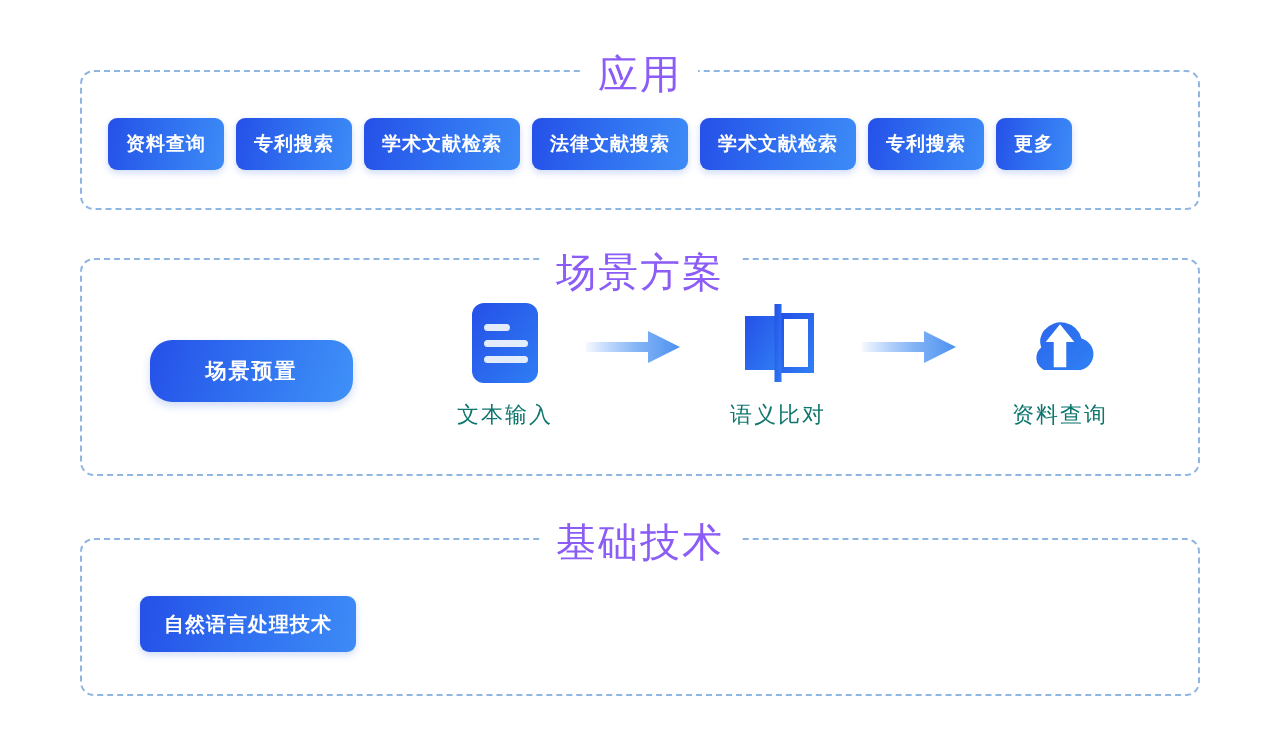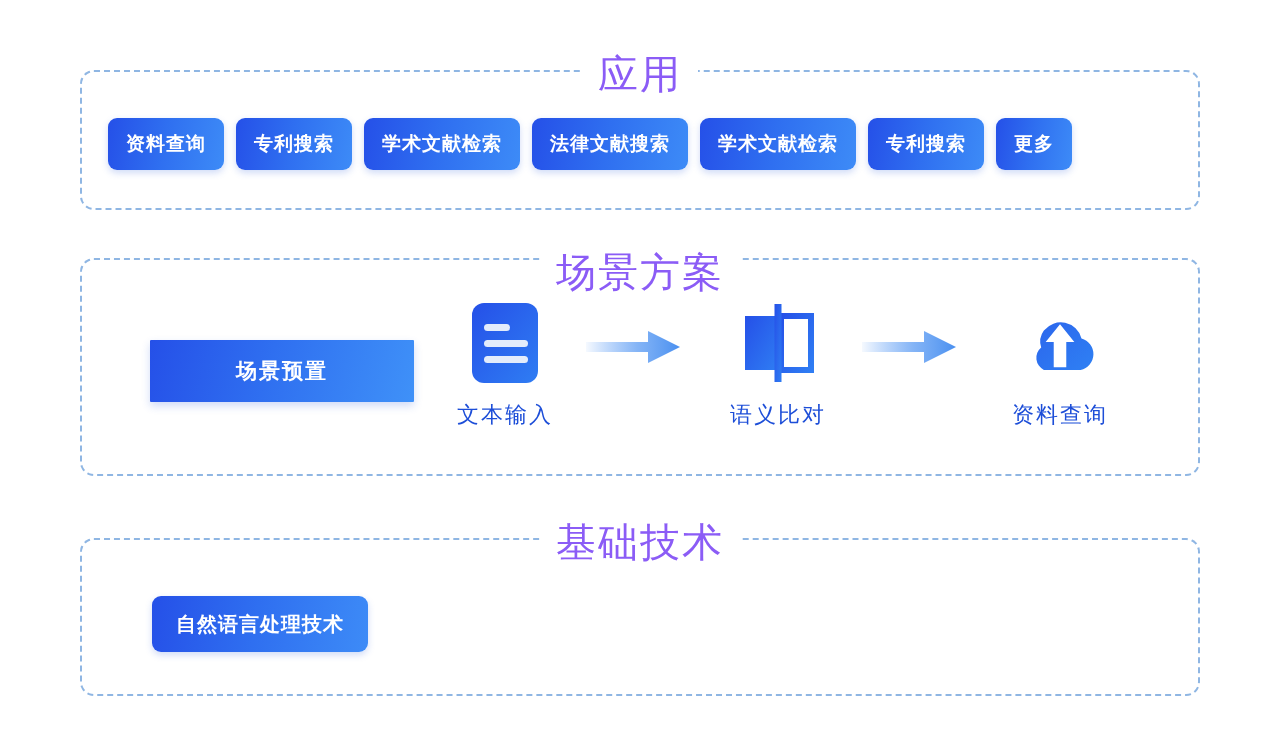--- a/index.html
+++ b/index.html
@@ -71,46 +71,46 @@
     box-shadow: 0 3px 7px rgba(40, 90, 220, 0.22);
     white-space: nowrap;
     box-sizing: border-box;
   }
 
   
   #app-pill-row { left: 108px; top: 118px; gap: 12px; }
   #app-pill-row .pill { height: 52px; padding: 0 18px; }
 
   
-  #foundation-pill-row { left: 152px; top: 596px; }
+  #foundation-pill-row { left: 140px; top: 596px; }
   #foundation-pill-row .pill { height: 56px; padding: 0 24px; font-size: 20px; }
 
   
   #scenario-row {
     position: absolute;
     left: 150px;
     top: 300px;
     width: 990px;
     height: 150px;
   }
 
   .scene-preset {
     position: absolute;
     left: 0;
     top: 40px;
-    width: 264px;
+    width: 203px;
     height: 62px;
     display: flex;
     align-items: center;
     justify-content: center;
     color: #ffffff;
     font-size: 21px;
     font-weight: bold;
     letter-spacing: 2px;
-    border-radius: 1px;
+    border-radius: 22px;
     background: linear-gradient(105deg, #2550e8 0%, #2f6ff0 45%, #3f91f8 100%);
     box-shadow: 0 4px 9px rgba(40, 90, 220, 0.22);
   }
 
   .step {
     position: absolute;
     width: 140px;
     top: 0;
     display: flex;
     flex-direction: column;
@@ -123,21 +123,21 @@
   .step-icon {
     width: 86px;
     height: 86px;
     display: flex;
     align-items: center;
     justify-content: center;
   }
   .step-label {
     margin-top: 14px;
     font-size: 22px;
-    color: #1d4ed8;
+    color: #0f766e;
     letter-spacing: 2px;
     white-space: nowrap;
   }
 
   .arrow {
     position: absolute;
     top: 30px;
     width: 94px;
     height: 34px;
   }

